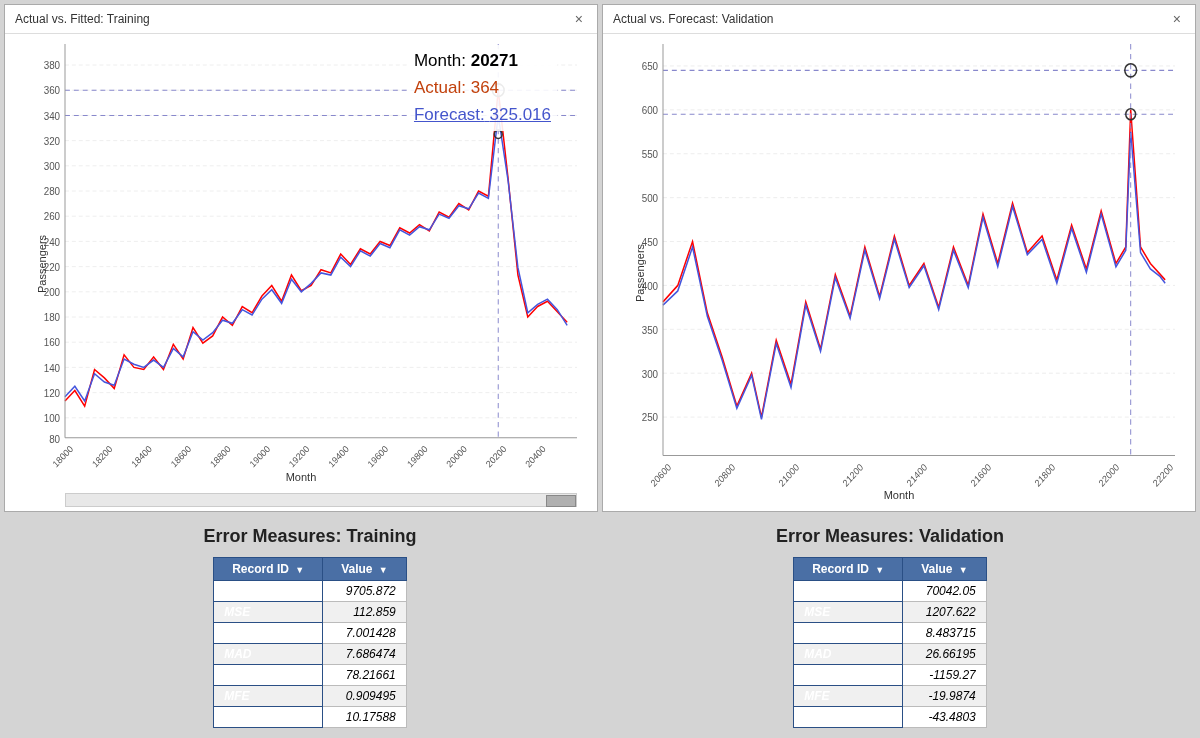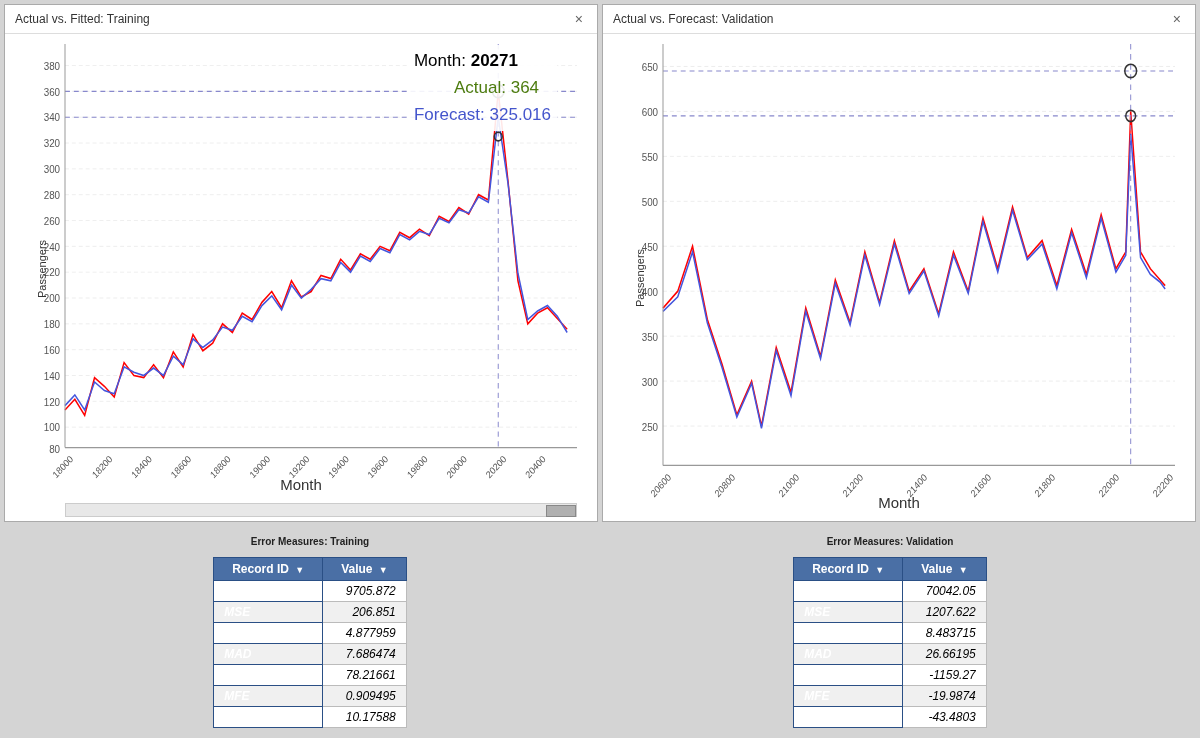--- a/index.html
+++ b/index.html
@@ -54,42 +54,42 @@
       position: absolute;
       top: 40px;
       right: 40px;
       font-size: 17px;
       line-height: 1.6;
       text-align: left;
       background: rgba(255,255,255,0.9);
       padding: 2px 6px;
       z-index: 10;
     }
-    .tooltip-actual { color: #4d7c0f; margin-left: 40px; }
-    .tooltip-forecast { color: #4455cc; }
+    .tooltip-actual { color: #c2410c; }
+    .tooltip-forecast { color: #4455cc; text-decoration: underline; }
     .chart-area {
       flex: 1;
       position: relative;
       padding: 10px 20px 50px 60px;
     }
     .y-axis-label {
       position: absolute;
       left: 8px;
       top: 50%;
       transform: translateY(-50%) rotate(-90deg);
       font-size: 11px;
       color: #333;
       white-space: nowrap;
     }
     .x-axis-label {
       position: absolute;
       bottom: 10px;
       left: 50%;
       transform: translateX(-50%);
-      font-size: 15px;
+      font-size: 11px;
       color: #333;
     }
     svg.chart-svg {
       width: 100%;
       height: 100%;
       overflow: visible;
     }
     .bottom-section {
       display: flex;
       flex-direction: row;
@@ -98,21 +98,21 @@
       padding: 10px 20px;
       gap: 0;
     }
     .error-section {
       flex: 1;
       display: flex;
       flex-direction: column;
       align-items: center;
     }
     .error-title {
-      font-size: 10px;
+      font-size: 18px;
       font-weight: bold;
       color: #222;
       margin-bottom: 10px;
     }
     .error-table {
       border-collapse: collapse;
       font-size: 12px;
     }
     .error-table th {
       background: #4a6fa5;
@@ -326,25 +326,25 @@
             </th>
           </tr>
         </thead>
         <tbody id="error-training-body">
         <tr>
               <td class="row-label">SSE</td>
               <td>9705.872</td>
             </tr>
             <tr>
               <td class="row-label">MSE</td>
-              <td>206.851</td>
+              <td>112.859</td>
             </tr>
             <tr>
               <td class="row-label">MAPE</td>
-              <td>4.877959</td>
+              <td>7.001428</td>
             </tr>
             <tr>
               <td class="row-label">MAD</td>
               <td>7.686474</td>
             </tr>
             <tr>
               <td class="row-label">CFE</td>
               <td>78.21661</td>
             </tr>
             <tr>

